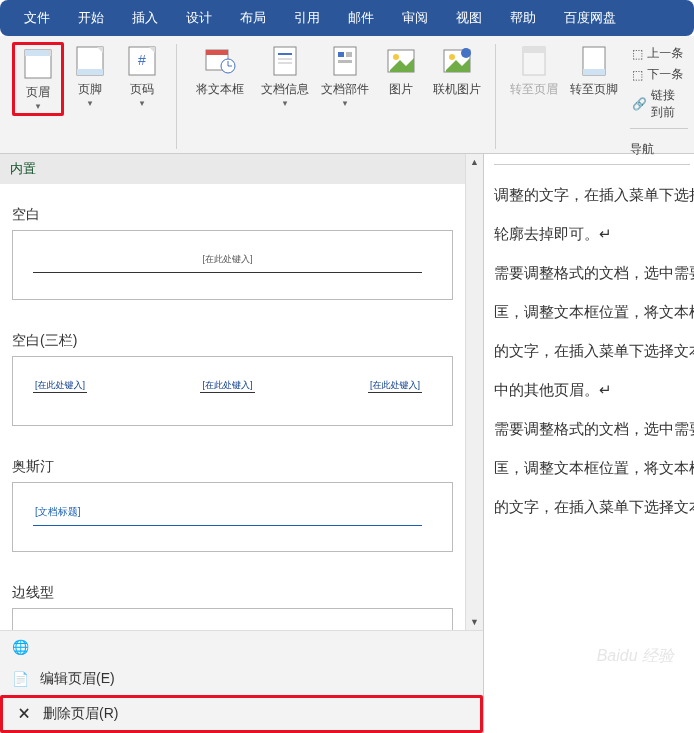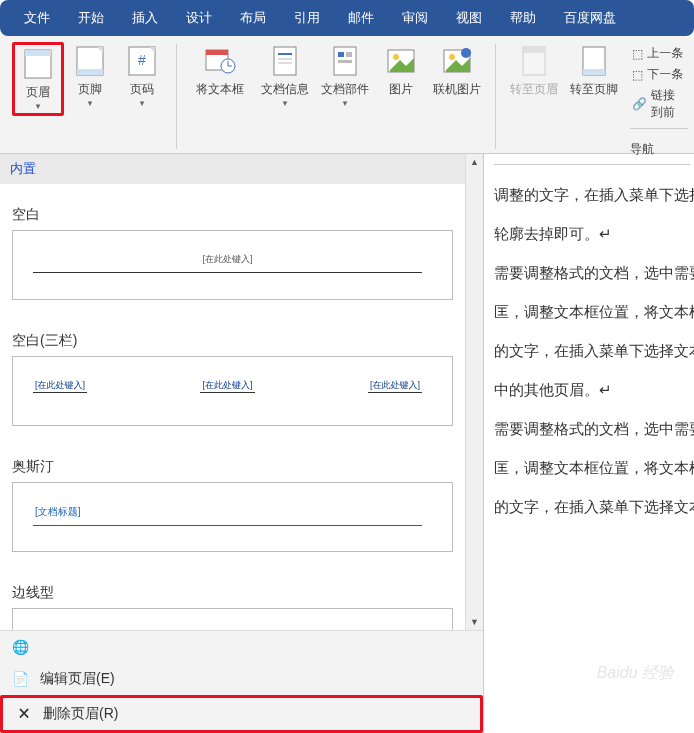--- a/index.html
+++ b/index.html
@@ -21,39 +21,39 @@
   .nav-items { display:flex; flex-direction:column; gap:2px; padding-top:4px;}
   .nav-item { display:flex; align-items:center; gap:4px; font-size:12px; color:#444; padding:1px 2px; cursor:pointer;}
   .nav-label { font-size:12px; color:#444; margin-top:6px; width:100%;}
   
   .content-area { display: flex; height: 579px; }
   .dropdown-panel { width: 484px; background: #fff; border-right: 1px solid #ccc; display:flex; flex-direction:column;}
   .gallery-area { flex:1; overflow:hidden; position:relative;}
   .gallery-scroll { position:absolute; top:0; right:0; width:18px; bottom:0; background:#f0f0f0; border-left:1px solid #ddd; display:flex; flex-direction:column; align-items:center; justify-content:space-between;}
   .scroll-arr { font-size:9px; color:#555; padding:3px; cursor:pointer;}
   .gallery-content { padding: 0 0 0 0; margin-right:18px;}
-  .section-header { background: #eee; padding: 6px 10px; font-size: 13px; color: #1d4ed8; font-weight:500;}
+  .section-header { background: #eee; padding: 6px 10px; font-size: 13px; color: #14532d; font-weight:500;}
   .section-header.first { background:#e9e9e9;}
   .style-name { padding: 22px 12px 2px 12px; font-size: 14px; color: #333; }
   .preview-box { margin: 4px 12px 10px 12px; border: 1px solid #bbb; background: #fff; padding: 22px 30px 20px 20px; min-height: 70px; }
   .preview-line { border-bottom: 1px solid #333; margin-top: 6px; }
   .preview-text-center { text-align: center; font-size: 9px; color: #555; }
   .preview-cols { display:flex; justify-content:space-between; font-size:9px; color:#0a3b8a; }
   .preview-cols span { border-bottom:1px solid #333; padding:0 2px;}
   .preview-title-text { font-size:10px; color:#1a5fb4; padding-left:2px;}
   .preview-sideline { border-left:2px solid #1a5fb4; padding-left:6px; font-size:10px; color:#444;}
   
   .menu-footer { border-top:1px solid #ddd; background:#f3f3f3;}
   .menu-item { display:flex; align-items:center; gap:10px; padding:7px 12px; cursor:pointer; font-size:14px; color:#333;}
   .menu-item.highlighted { border:3px solid #e81123; border-radius:2px; }
   .menu-item .mi-icon { width:18px; height:18px; display:flex; align-items:center; justify-content:center;}
   
   .doc-area { flex:1; padding: 10px 4px 10px 10px; font-size: 15px; color: #333; line-height: 2.6; overflow:hidden; position:relative;}
   .doc-line { white-space: nowrap; }
-  .watermark { position:absolute; right:20px; bottom:39px; color:#ccc; font-size:16px; font-style:italic; opacity:0.5;}
+  .watermark { position:absolute; right:20px; bottom:56px; color:#ccc; font-size:16px; font-style:italic; opacity:0.5;}
   .divider-h { border-top:1px solid #ccc; margin:6px 0;}
 </style>
 </head>
 <body>
 
 <div class="menubar">
   <div class="menubar-item">文件</div>
   <div class="menubar-item">开始</div>
   <div class="menubar-item">插入</div>
   <div class="menubar-item">设计</div>

